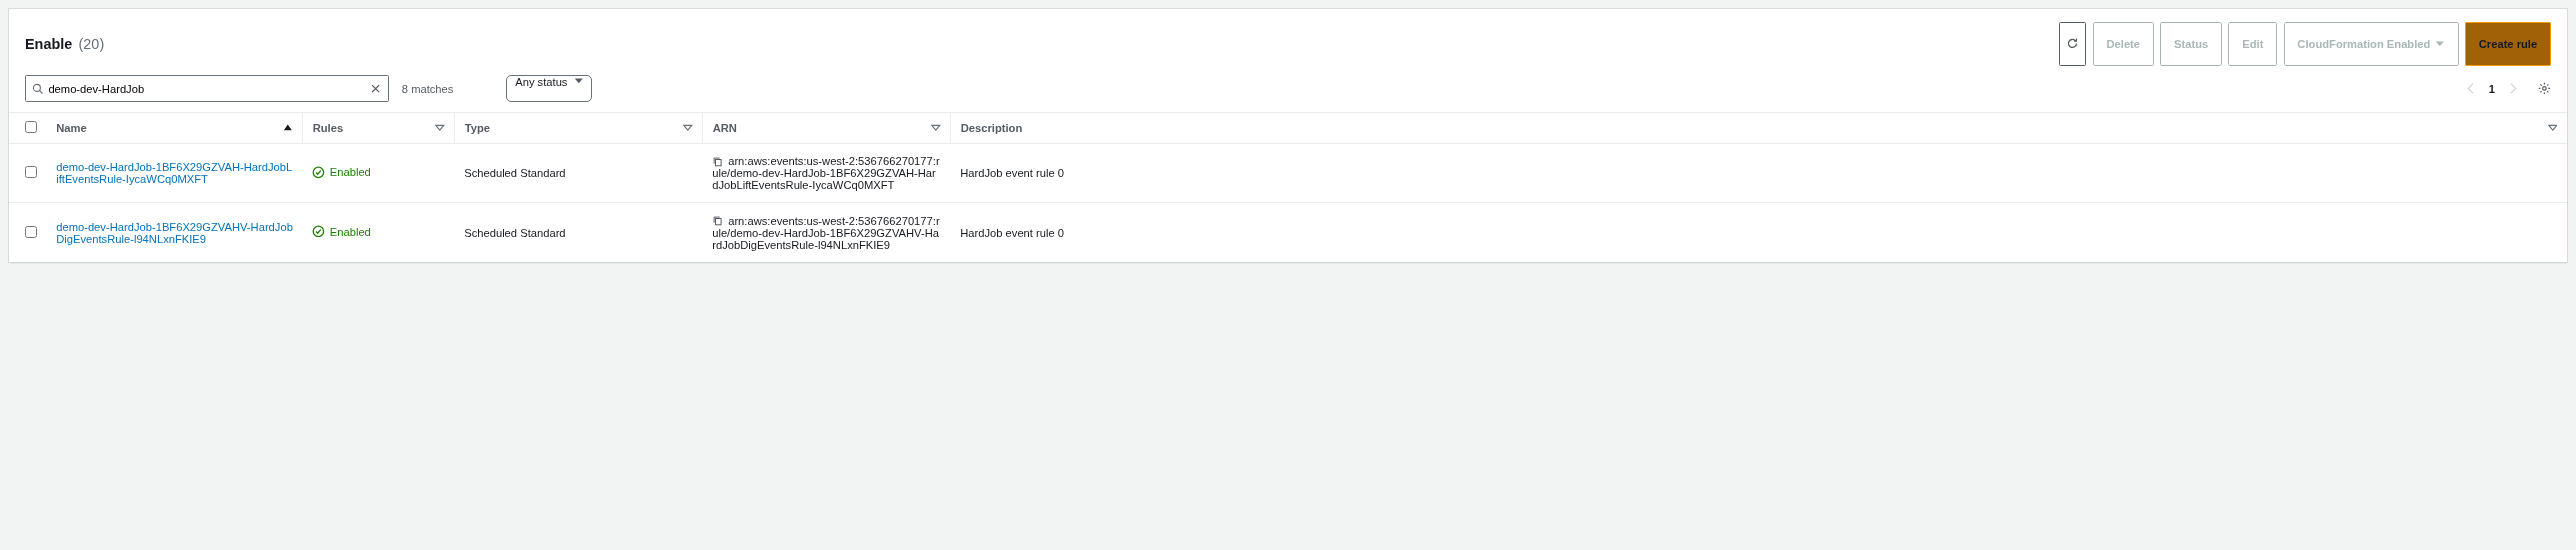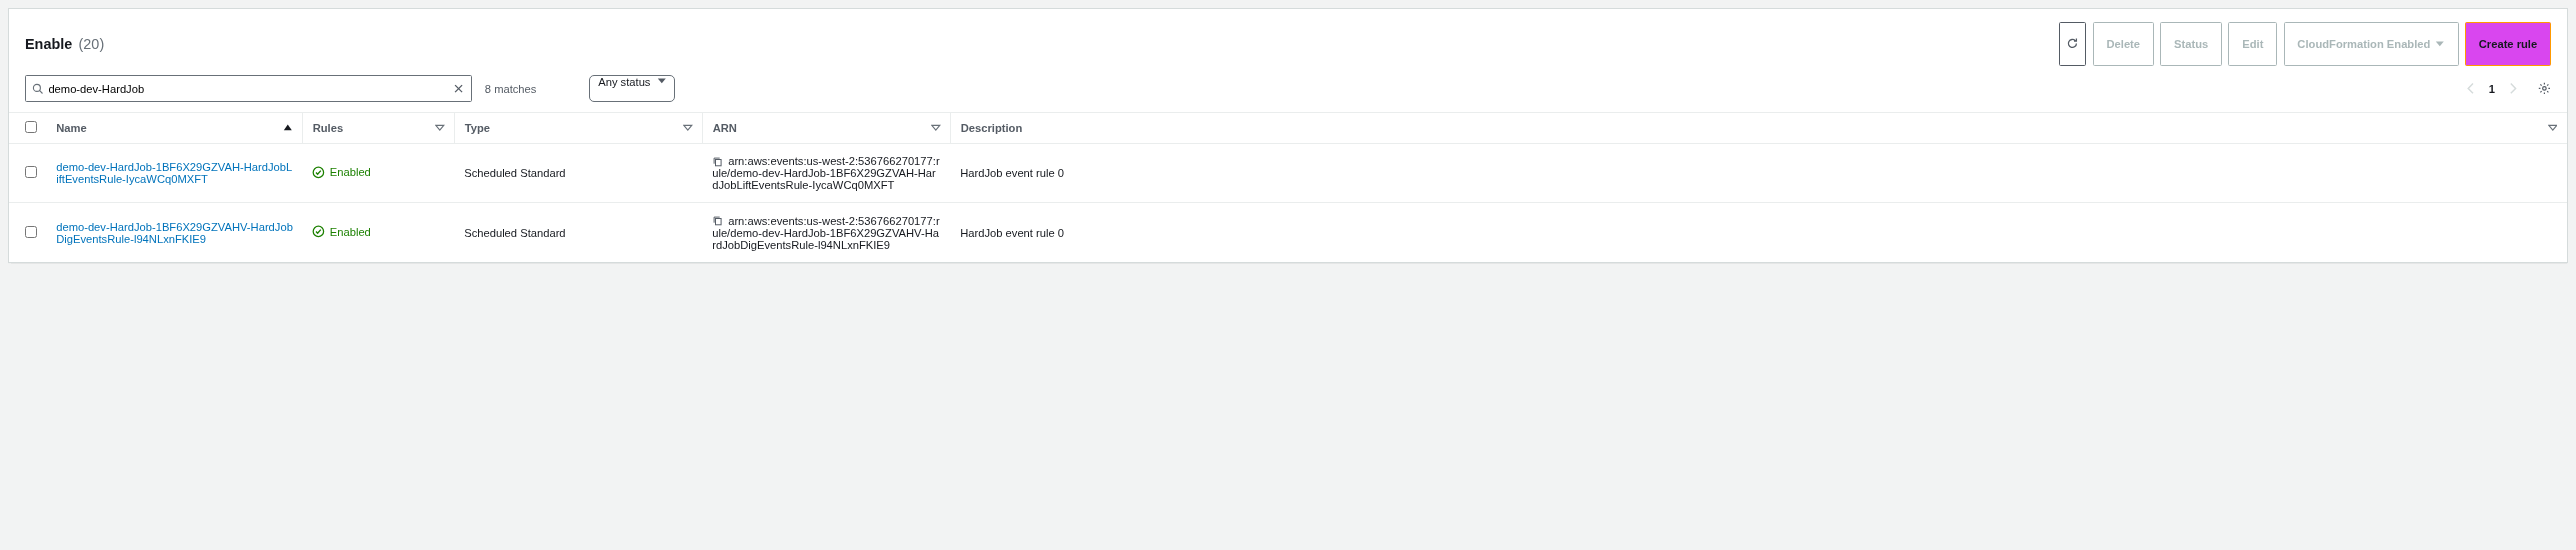--- a/index.html
+++ b/index.html
@@ -50,38 +50,38 @@
     border-color: #aab7b8;
     color: #aab7b8;
     cursor: default;
   }
   .btn-icon {
     width: 27px;
     padding: 0;
     justify-content: center;
   }
   .btn-primary {
-    background: #d946ef;
+    background: #a16207;
     border-color: #ff9900;
     color: #16191f;
   }
   .filter-row {
     display: flex;
     align-items: center;
     padding: 0 16px 9.6px 16px;
     gap: 12.8px;
   }
   .search-wrap {
     position: relative;
     display: flex;
     align-items: center;
     border: 0.8px solid #687078;
     border-radius: 1.6px;
     height: 27px;
-    width: 447px;
+    width: 364px;
     padding: 0 6.4px;
   }
   .search-wrap input {
     border: none;
     outline: none;
     flex: 1;
     font-size: 11.2px;
     padding: 0 4.8px;
   }
   .matches { color: #545b64; }

